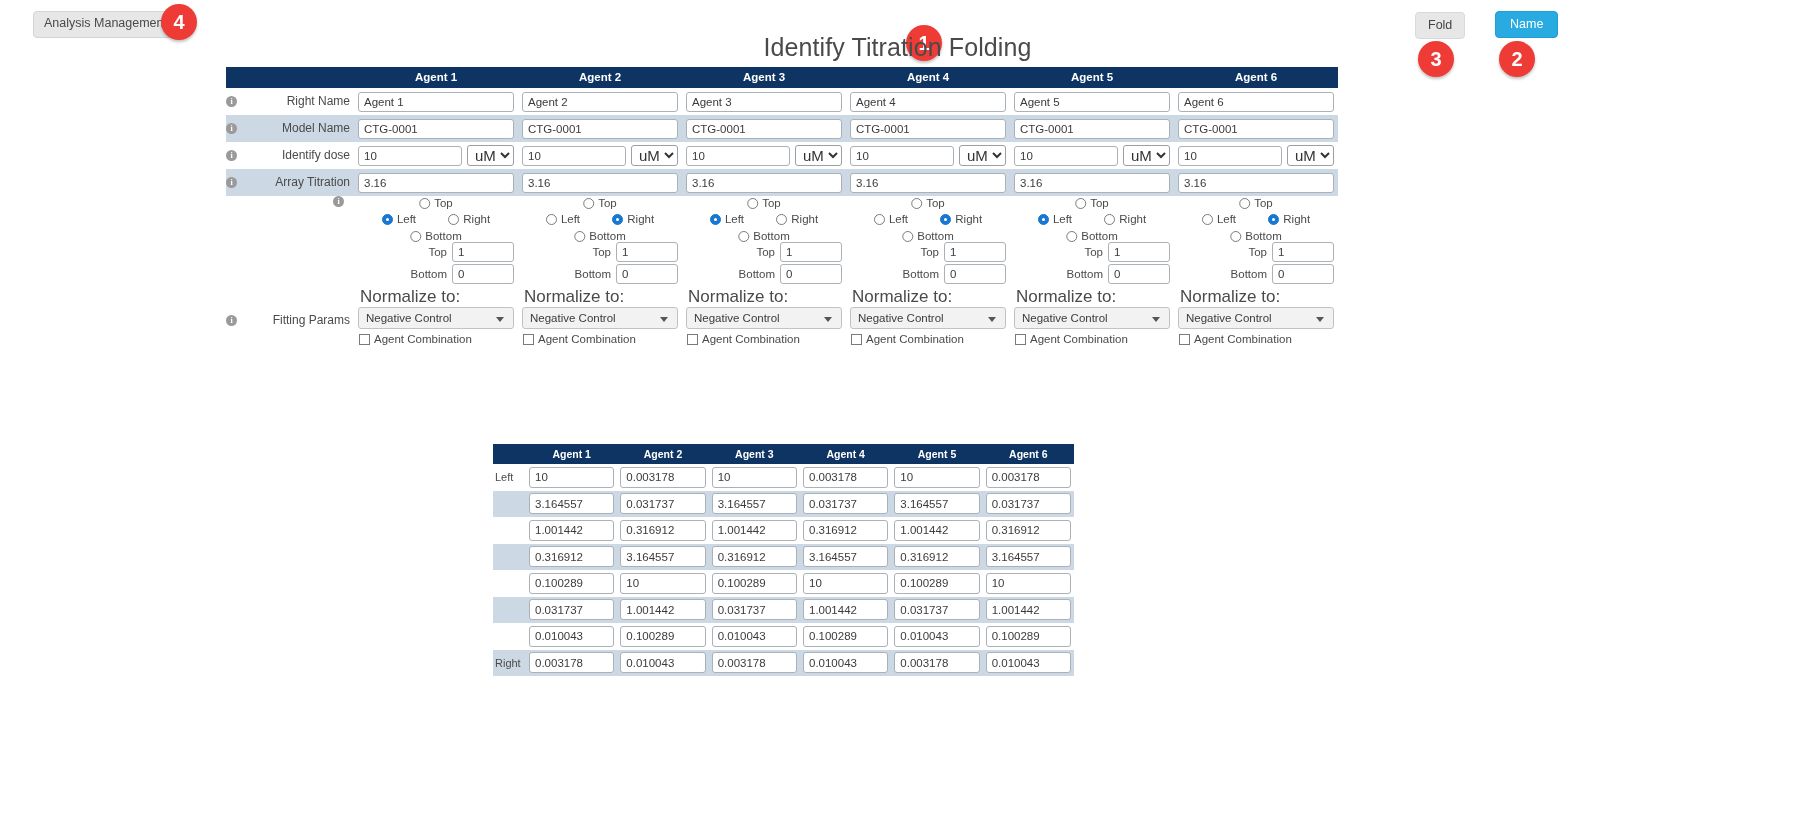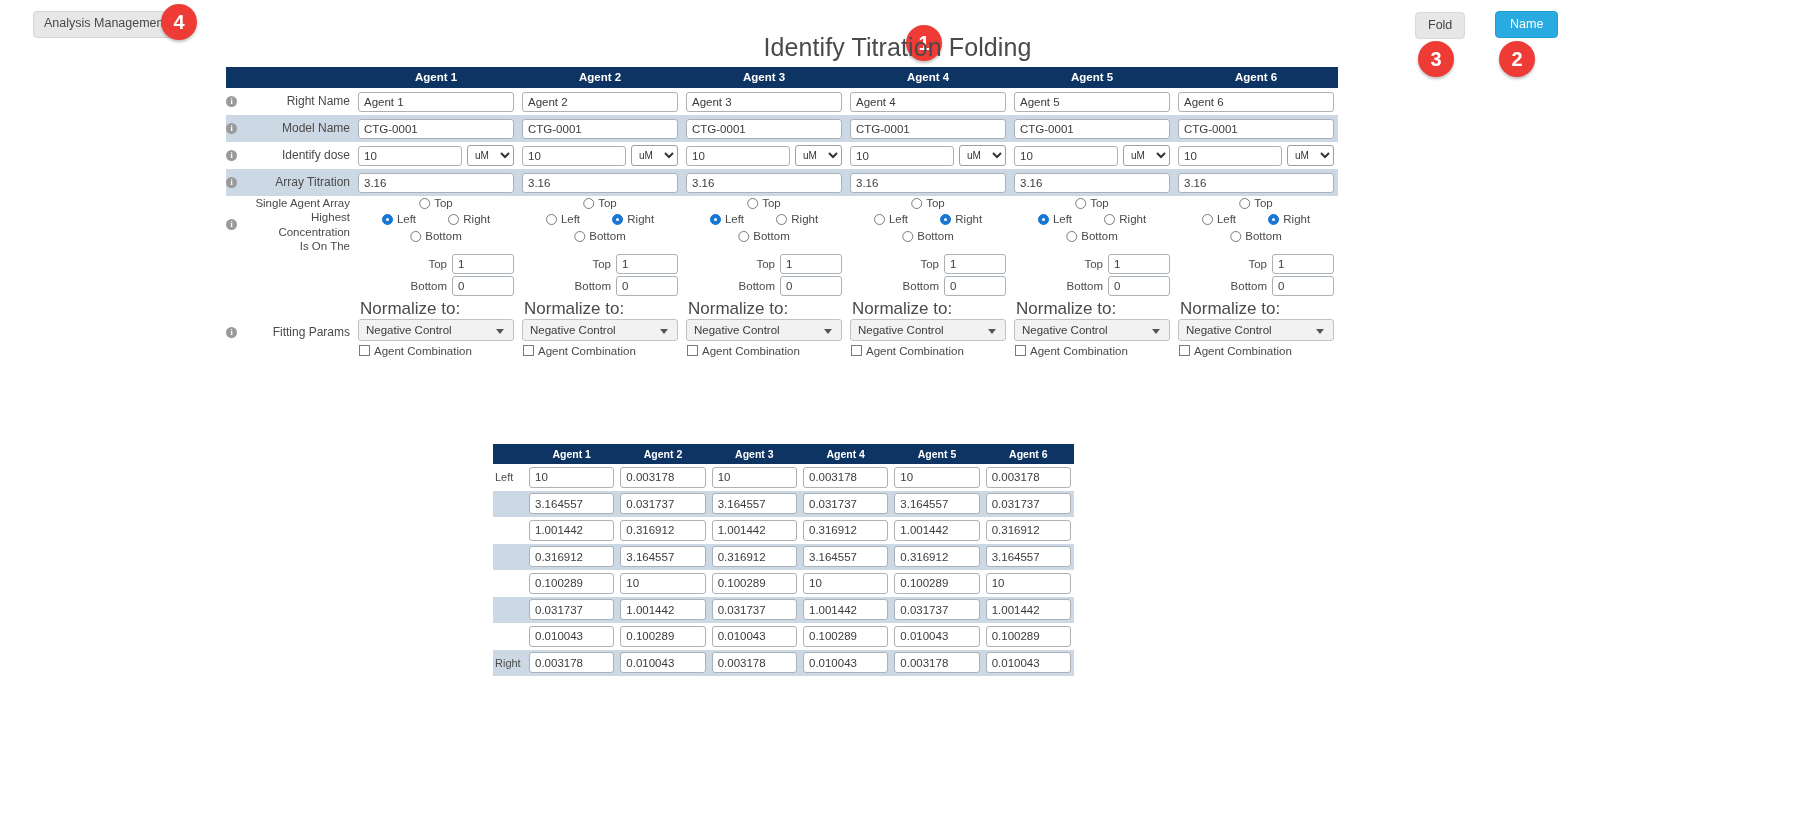--- a/index.html
+++ b/index.html
@@ -147,21 +147,21 @@
     outline: none;
   }
 
   .dose-cell { display: flex; gap: 5px; align-items: center; }
   .dose-cell input.txt { flex: 1 1 auto; }
   select.unit {
     width: 47px; height: 21px;
     border: 1px solid #9aa0a6;
     border-radius: 3px;
     background: #fff;
-    font-size: 10px;
+    font-size: 15px;
     font-family: "Liberation Sans", sans-serif;
     color: #333;
     padding-left: 3px;
     flex: none;
   }
 
   
   .radio-row { display: flex; align-items: flex-start; min-height: 46px; }
   .radio-row .rl { width: 128px; flex: none; display: flex; align-items: center; justify-content: flex-end; padding-right: 4px; }
   .radio-row .rl-text { line-height: 1.25; font-size: 11.5px; }
@@ -349,25 +349,20 @@
       <div class="cell"><input class="txt" value="3.16" style=""></div>
       <div class="cell"><input class="txt" value="3.16" style=""></div>
       <div class="cell"><input class="txt" value="3.16" style=""></div>
       <div class="cell"><input class="txt" value="3.16" style=""></div>
       <div class="cell"><input class="txt" value="3.16" style=""></div>
     </div>
 
     <div class="radio-row">
       <div class="rl">
         <span class="info-icon">i</span>
-        <span class="rl-text">
-          <span>Single Agent Array</span><br>
-          <span>Highest Concentration</span><br>
-          <span>Is On The</span>
-        </span>
       </div>
       <div class="radio-cell">
         <div class="r-opt r-top">
             <span class="radio"></span>
             <span>Top</span>
           </div>
         <div class="r-opt r-left">
             <span class="radio on"></span>
             <span>Left</span>
           </div>

